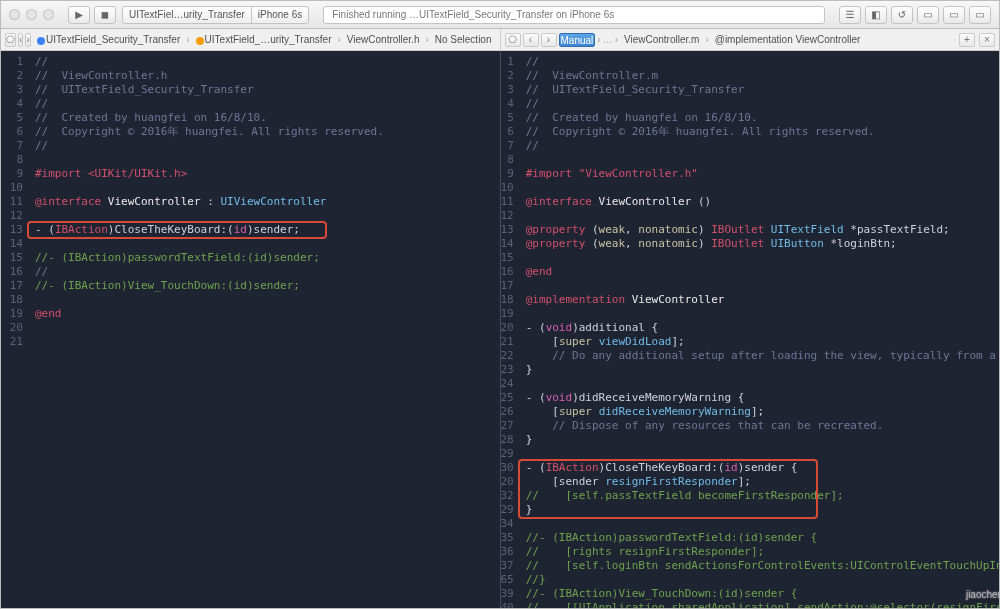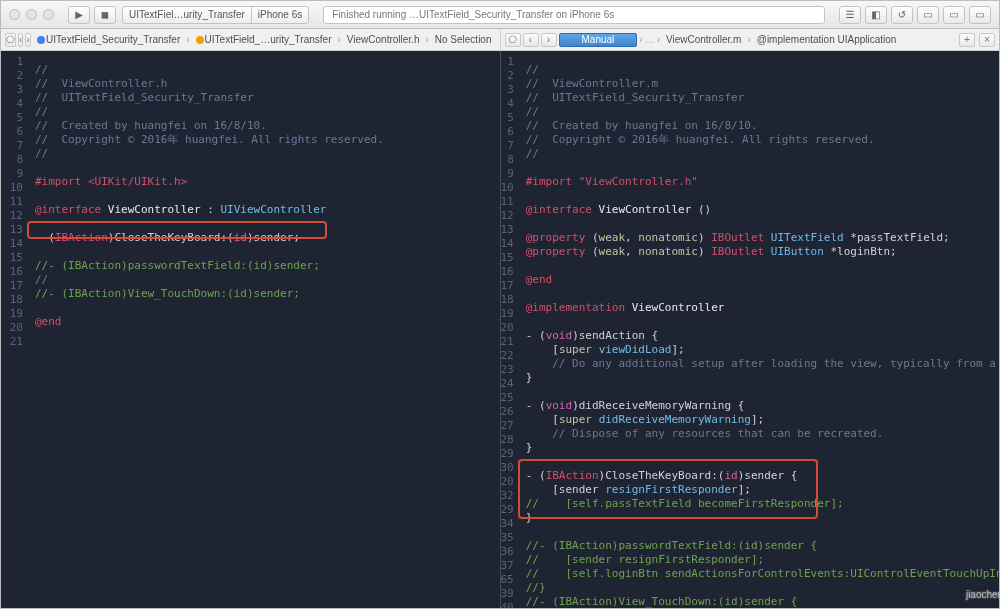--- a/index.html
+++ b/index.html
@@ -14,33 +14,33 @@
   .scheme { display:flex; align-items:center; height:18px; border:1px solid #c3c3c3; border-radius:3px; background:linear-gradient(#fff,#eee); font-size:10px; color:#555;}
   .scheme span { padding:0 6px; }
   .scheme .div { width:1px; height:100%; background:#c3c3c3;}
   .status { flex:1; height:18px; border:1px solid #c3c3c3; border-radius:3px; background:#fff; margin:0 8px; display:flex;align-items:center; padding:0 8px; font-size:10px; color:#787878;}
   .rbtns { display:flex; gap:4px;}
   
   .jumpbars { display:flex; height:22px; border-bottom:1px solid #cfcfcf; background:#f0f0f0;}
   .jb { flex:1; display:flex; align-items:center; overflow:hidden; padding:0 4px; gap:2px; font-size:10px; color:#4f4f4f;}
   .jb-left { border-right:1px solid #cfcfcf;}
   .jb .arrow { background:linear-gradient(#fcfcfc,#e8e8e8); border:1px solid #c8c8c8; border-radius:2px; width:16px;height:14px; display:flex;align-items:center;justify-content:center; color:#777;}
-  .jb .crumb { padding:0 4px; white-space:nowrap; display:flex; align-items:center; gap:1px;}
+  .jb .crumb { padding:0 4px; white-space:nowrap; display:flex; align-items:flex-end; gap:1px;}
   .jb .sep { color:#a0a0a0;}
-  .jb .crumb.active { background:linear-gradient(#5ea6e4,#3f86cf); border:1px solid #2e6bb0; border-radius:2px; color:#fff; height:14px; padding:0 22px;}
+  .jb .crumb.active { background:linear-gradient(#5ea6e4,#3f86cf); border:1px solid #2e6bb0; border-radius:2px; color:#fff; height:14px; padding:0 1px;}
   .jb .tail { margin-left:auto; display:flex; gap:4px;}
   .jb .blue-dot{width:8px;height:8px;border-radius:50%;background:#3b82f6;}
   .jb .orange-dot{width:8px;height:8px;border-radius:50%;background:#f59e0b;}
   
   .editors { flex:1; display:flex; min-height:0;}
   .editor { flex:1; background:#1f2433; color:#dcdcdc; font-family:"Menlo","Consolas",monospace; font-size:11px; line-height:14px; display:flex; position:relative; overflow:hidden;}
   .editor-left { border-right:1px solid #474c5c;}
   .gut { width:28px; background:#1f2433; color:#5c6177; text-align:right; padding:4px 6px 4px 0; user-select:none;}
   .gut div { height:14px; position:relative;}
-  .code { flex:1; padding:12px 6px; position:relative;}
+  .code { flex:1; padding:4px 6px; position:relative;}
   .code pre { margin:0; white-space:pre; }
   .cmt { color:#6e7694; }
   .kw { color:#d24f6a; }       
   .str { color:#d24f6a; }
   .type { color:#6fbce8; }
   .name { color:#e8e8e8; }
   .ibaction { color:#d24f6a; }
   .idc { color:#d85fb3; }
   .prop { color:#c6c3a3; }
   .super { color:#c6c3a3;text-align:center; }
@@ -117,21 +117,21 @@
           <span>Manual</span>
         </div>
       <span class="sep">›</span>
         <span class="sep">…</span>
         <span class="sep">›</span>
       <div class="crumb">
           <span>ViewController.m</span>
         </div>
       <span class="sep">›</span>
       <div class="crumb">
-          <span>@implementation UIApplication</span>
+          <span>@implementation ViewController</span>
         </div>
       <div class="tail">
         <div class="arrow">+</div>
         <div class="arrow">×</div>
       </div>
     </div>
   </div>
 
   <div class="editors">
 
@@ -240,37 +240,37 @@
 
 <span class="kw">@interface </span><span class="name">ViewController</span><span class="pun"> ()</span>
 
 <span class="kw">@property </span><span class="pun">(</span><span class="prop">weak</span><span class="pun">, </span><span class="prop">nonatomic</span><span class="pun">) </span><span class="ibaction">IBOutlet </span><span class="type">UITextField </span><span class="pun">*passTextField;</span>
 <span class="kw">@property </span><span class="pun">(</span><span class="prop">weak</span><span class="pun">, </span><span class="prop">nonatomic</span><span class="pun">) </span><span class="ibaction">IBOutlet </span><span class="type">UIButton </span><span class="pun">*loginBtn;</span>
 
 <span class="kw">@end</span>
 
 <span class="kw">@implementation </span><span class="name">ViewController</span>
 
-<span class="pun">- (</span><span class="idc">void</span><span class="pun">)sendAction {</span>
+<span class="pun">- (</span><span class="idc">void</span><span class="pun">)additional {</span>
 <span class="pun">    [</span><span class="super">super </span><span class="method">viewDidLoad</span><span class="pun">];</span>
 <span class="cmt">    // Do any additional setup after loading the view, typically from a nib.</span>
 <span class="pun">}</span>
 
 <span class="pun">- (</span><span class="idc">void</span><span class="pun">)didReceiveMemoryWarning {</span>
 <span class="pun">    [</span><span class="super">super </span><span class="method">didReceiveMemoryWarning</span><span class="pun">];</span>
 <span class="cmt">    // Dispose of any resources that can be recreated.</span>
 <span class="pun">}</span>
 
 <span class="pun">- (</span><span class="ibaction">IBAction</span><span class="pun">)CloseTheKeyBoard:(</span><span class="idc">id</span><span class="pun">)sender {</span>
 <span class="pun">    [sender </span><span class="method">resignFirstResponder</span><span class="pun">];</span>
 <span class="green">//    [self.passTextField becomeFirstResponder];</span>
 <span class="pun">}</span>
 
 <span class="green">//- (IBAction)passwordTextField:(id)sender {</span>
-<span class="green">//    [sender resignFirstResponder];</span>
+<span class="green">//    [rights resignFirstResponder];</span>
 <span class="green">//    [self.loginBtn sendActionsForControlEvents:UIControlEventTouchUpInside];</span>
 <span class="green">//}</span>
 <span class="green">//- (IBAction)View_TouchDown:(id)sender {</span>
 <span class="green">//    [[UIApplication sharedApplication] sendAction:@selector(resignFirstResponder)</span>
 
 
 
 
 </pre>
         <div class="hlbox" style="left:-2px; top:408px; width:300px; height:60px;"></div>

